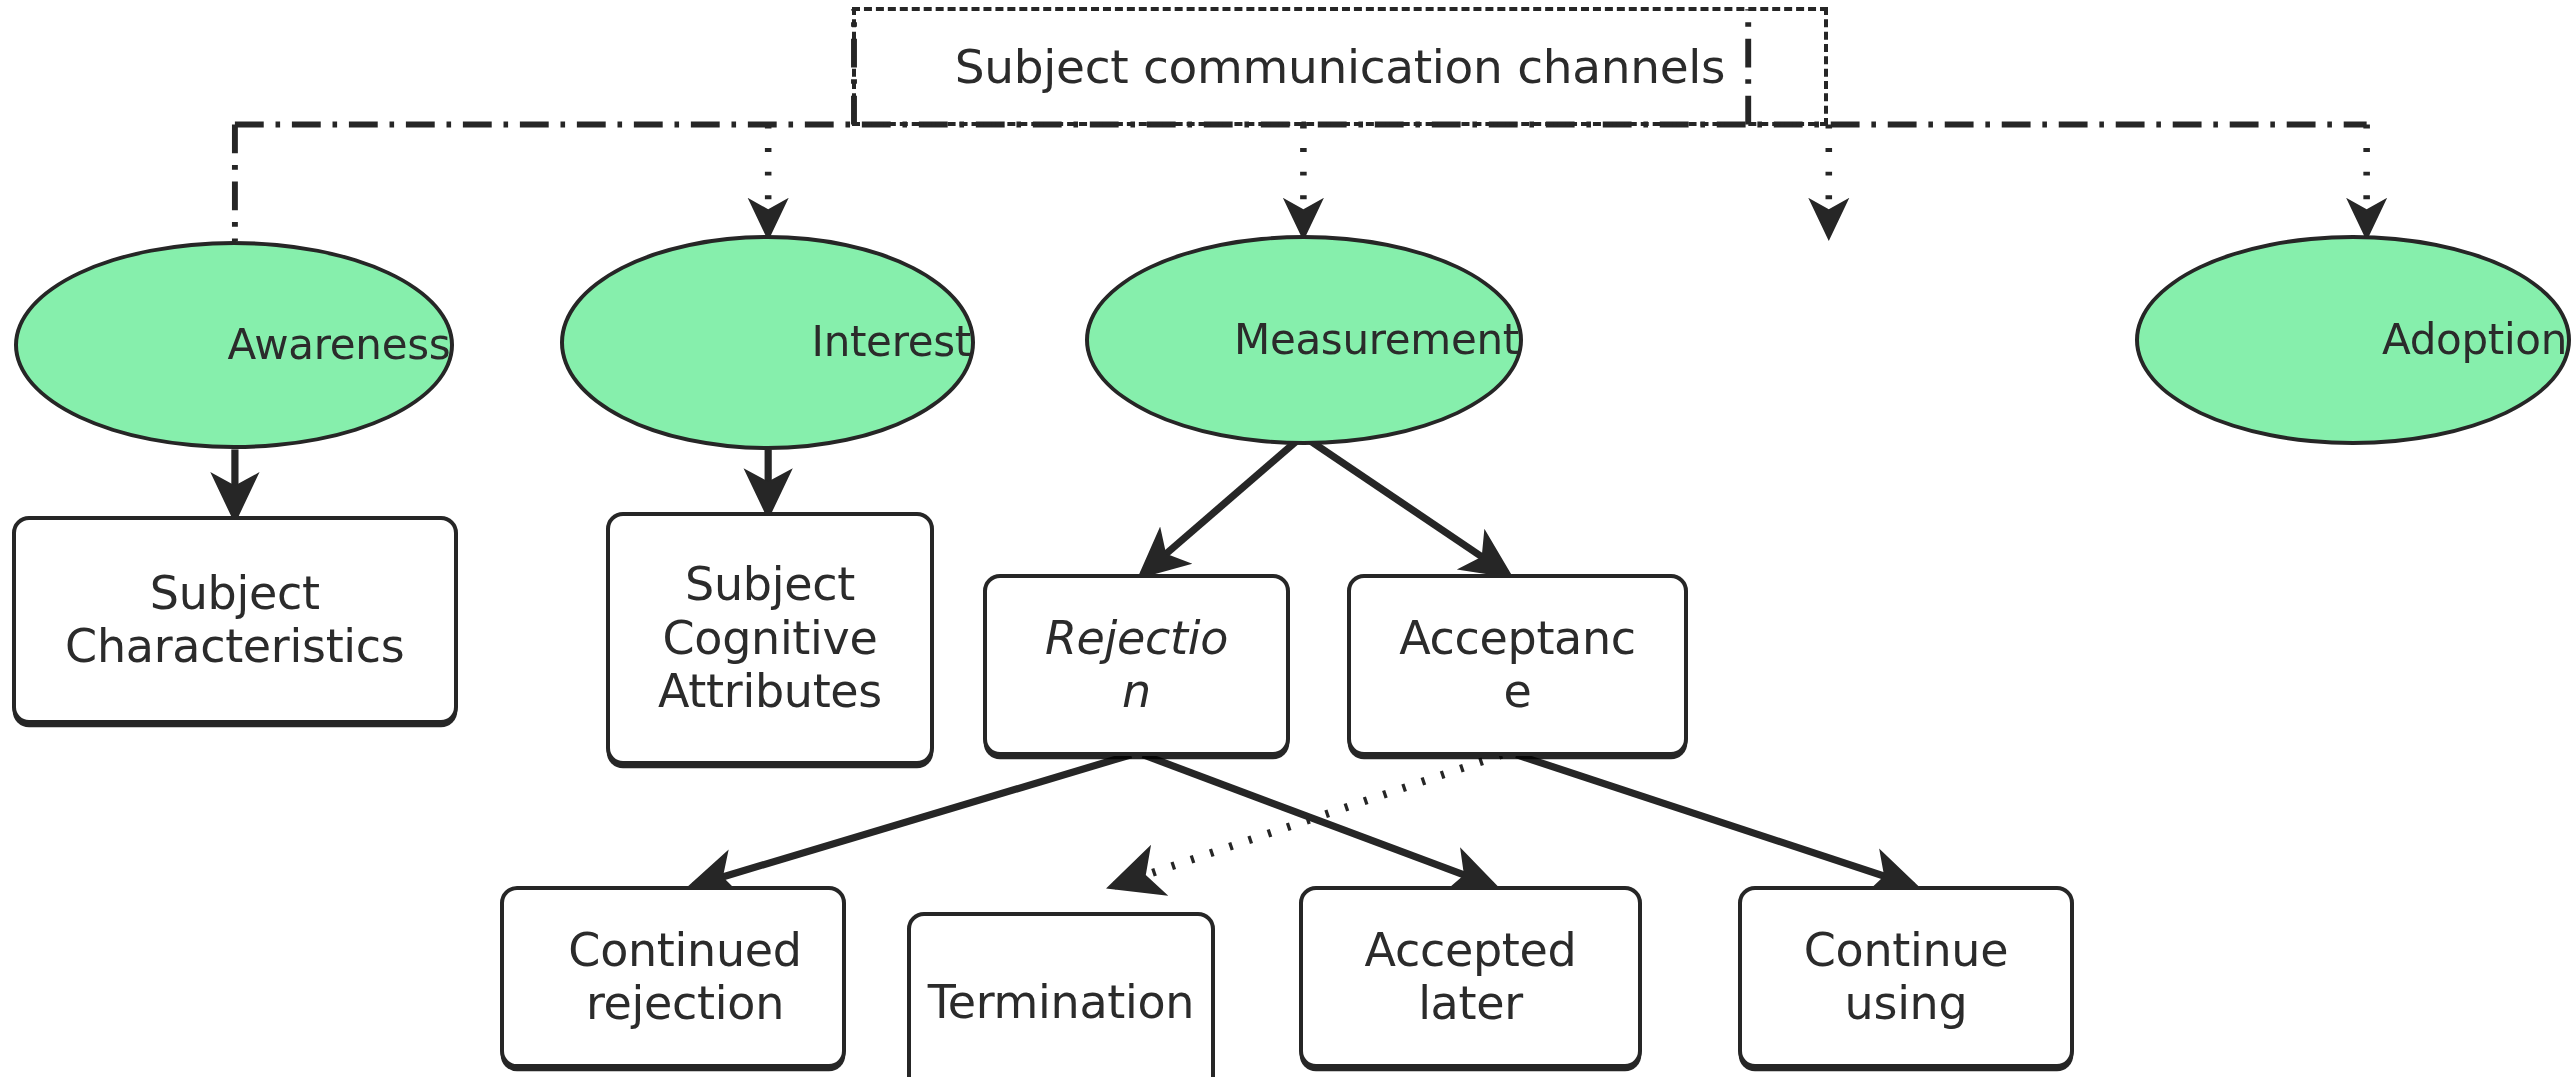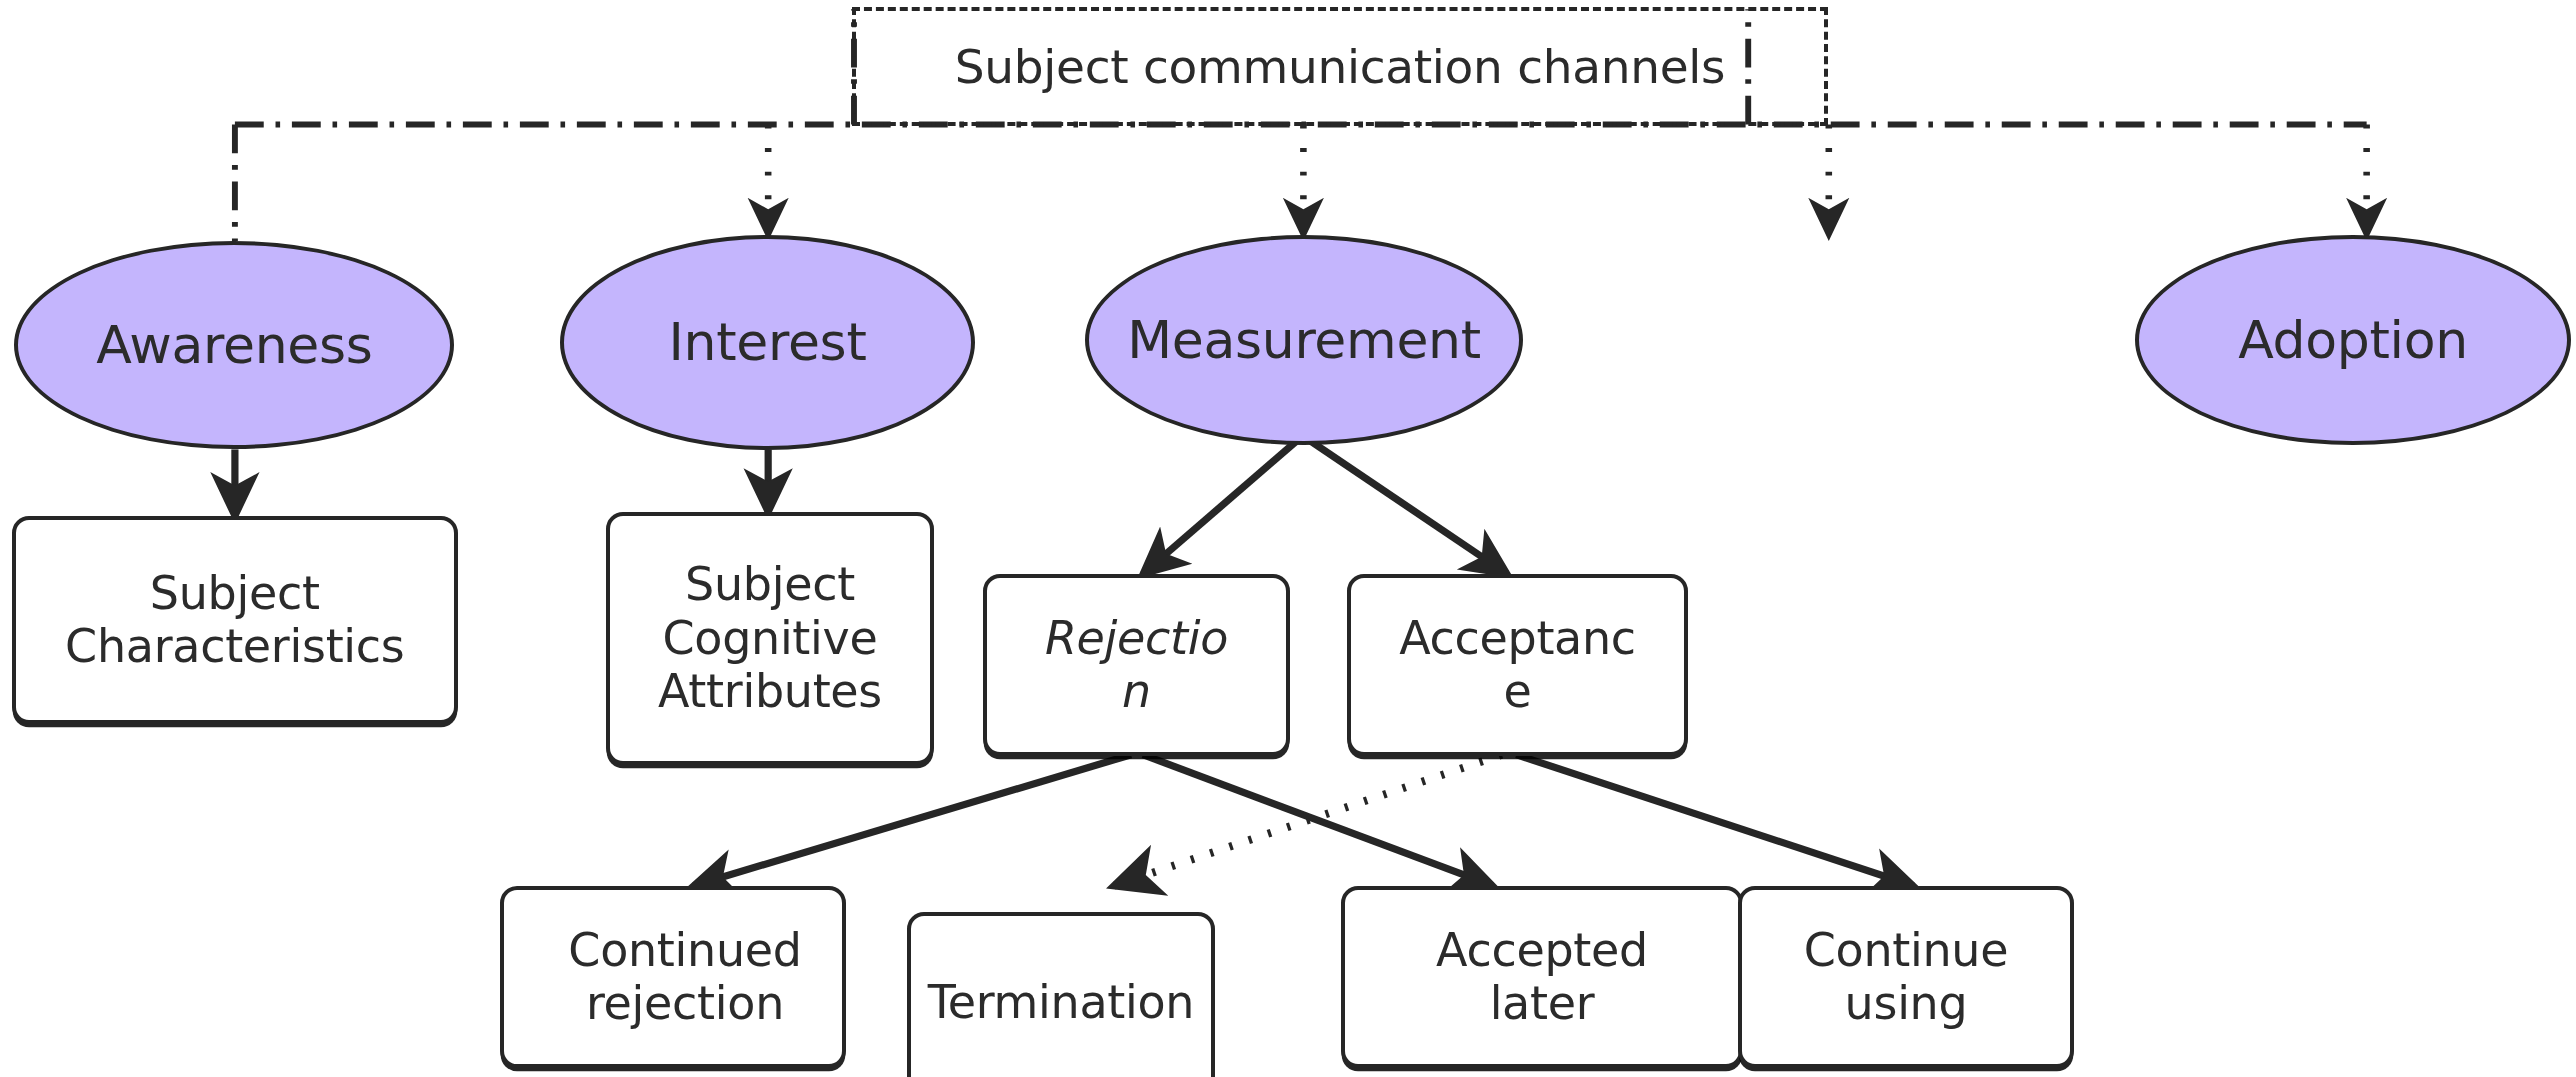--- a/index.html
+++ b/index.html
@@ -39,22 +39,23 @@
   }
   .node .label {
     display: block;
     white-space: pre-line;
     letter-spacing: -0.3px;
   }
   
   .ellipse-node {
     border: 4.6px solid #262626;
     border-radius: 50%;
-    background: #c4b5fd;
-    font-size: 52px;
+    background: #86efac;
+    font-size: 42px;
+    justify-content: flex-end;
   }
   
   .rect-node {
     border: 4.6px solid #262626;
     border-radius: 17px;
     background: #ffffff;
     font-size: 46px;
     box-shadow: 0 3.9px 0 -0.7px rgba(0,0,0,0.85);
   }
   
@@ -195,21 +196,21 @@
 
   <div class="node rect-node" style="left:500px; top:886px; width:346px; height:182px;padding-left:24px;">
     <span class="label">Continued
 rejection</span>
   </div>
 
   <div class="node rect-node" style="left:907px; top:912px; width:308px; height:182px;">
     <span class="label">Termination</span>
   </div>
 
-  <div class="node rect-node" style="left:1341px; top:886px; width:402px; height:182px;">
+  <div class="node rect-node" style="left:1299px; top:886px; width:343px; height:182px;">
     <span class="label">Accepted
 later</span>
   </div>
 
   <div class="node rect-node" style="left:1738px; top:886px; width:336px; height:182px;">
     <span class="label">Continue
 using</span>
   </div>
 
 </div>

